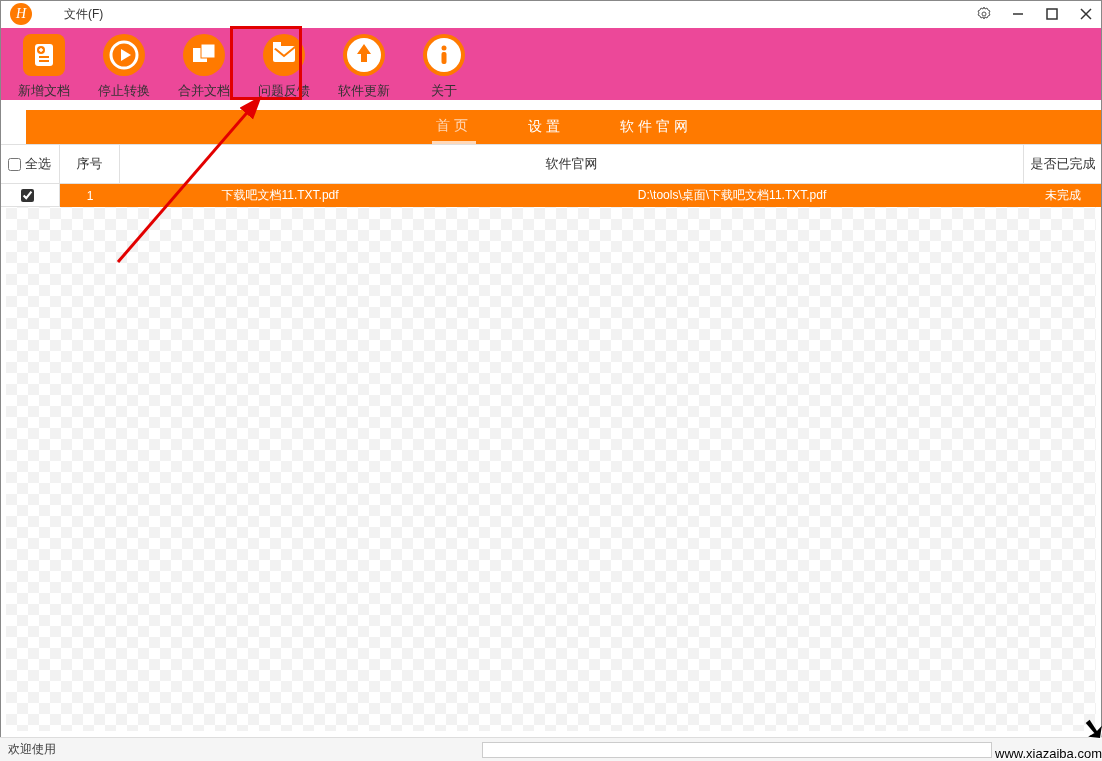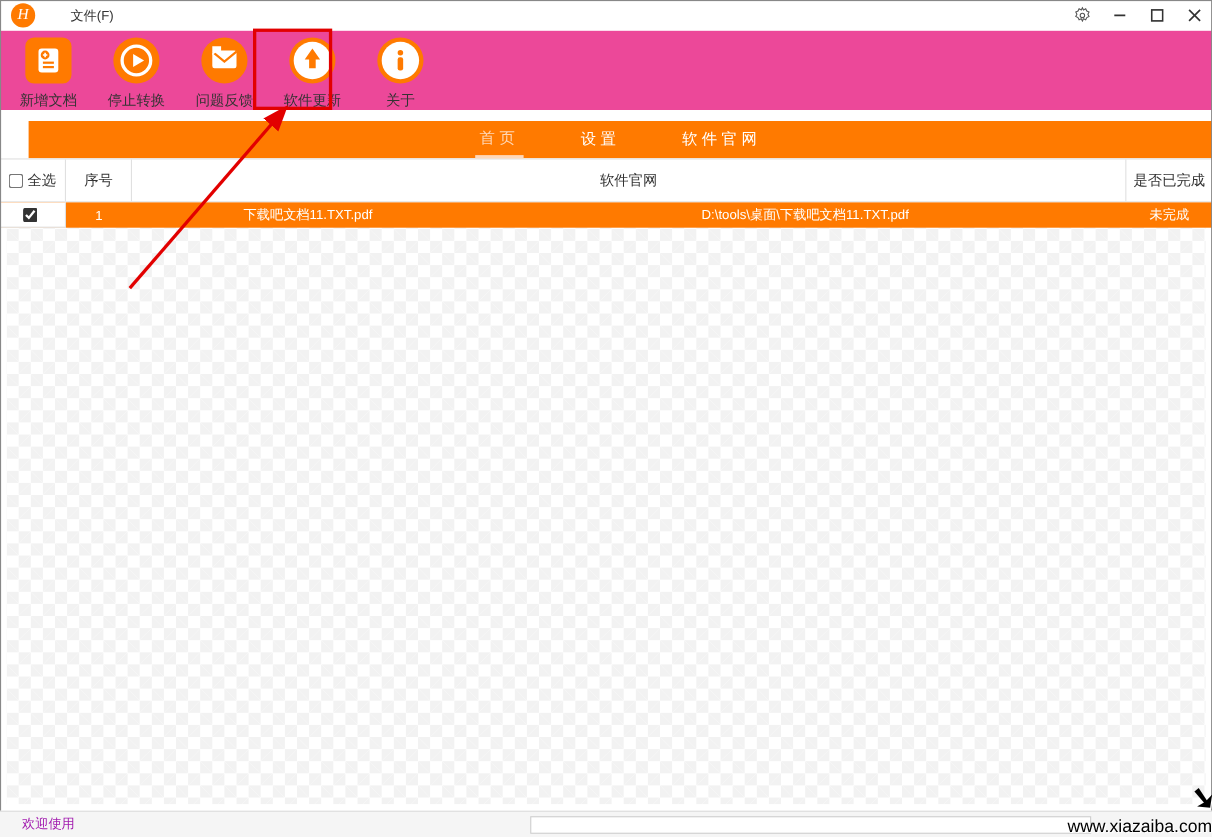--- a/index.html
+++ b/index.html
@@ -52,28 +52,28 @@
       background-size: 22px 22px;
       background-position: 0 0, 0 11px, 11px -11px, -11px 0px;
       z-index: -1;
     }
     
     
     .arrow-svg { position: absolute; left: 108px; top: 92px; pointer-events: none; z-index: 5; }
     
     
     .status-bar { position: absolute; bottom: 0; left: 0; right: 0; height: 24px; background: #f5f5f5; border-top: 1px solid #ddd; display: flex; align-items: center; z-index: 2; }
-    .status-text { padding-left: 20px; font-size: 12px; color: #a21caf; flex: 1; }
+    .status-text { padding-left: 8px; font-size: 12px; color: #404040; flex: 1; }
     .h-scroll { width: 510px; height: 16px; background: #fff; border: 1px solid #ccc; margin-right: 110px; }
     
     
     .watermark { position: absolute; right: 0; bottom: 0; color: #000; z-index: 10; }
     .watermark .big { font-size: 30px; font-weight: bold; font-style: italic; letter-spacing: -2px; display: flex; align-items: baseline; justify-content: flex-end; text-shadow: 1px 1px 0 #fff; }
     .watermark .arrow-dl { font-size: 30px; }
-    .watermark .url { font-size: 16px; text-align: center; text-shadow: 1px 1px 0 #fff; }
+    .watermark .url { font-size: 13px; text-align: center; text-shadow: 1px 1px 0 #fff; }
     
     
     .window-border { position: absolute; inset: 0; border: 1px solid #888; pointer-events: none; }
   </style>
 </head>
 <body>
 
 <div class="content-area"></div>
 
 <div class="titlebar">
@@ -119,20 +119,29 @@
     <div class="label">新增文档</div>
   </div>
   <div class="tool-btn circle">
     <div class="icon-wrap">
       <svg width="42" height="42" viewBox="0 0 42 42">
           <circle cx="21" cy="21" r="13" fill="none" stroke="#fff" stroke-width="3"></circle>
           <polygon points="18,15 28,21 18,27" fill="#fff"></polygon>
         </svg>
     </div>
     <div class="label">停止转换</div>
+  </div>
+  <div class="tool-btn circle">
+    <div class="icon-wrap">
+      <svg width="42" height="42" viewBox="0 0 42 42">
+          <rect x="10" y="14" width="14" height="14" fill="#fff"></rect>
+          <rect x="18" y="10" width="14" height="14" fill="#fff" stroke="#ff7a00" stroke-width="1"></rect>
+        </svg>
+    </div>
+    <div class="label">合并文档</div>
   </div>
   <div class="tool-btn circle">
     <div class="icon-wrap">
       <svg width="42" height="42" viewBox="0 0 42 42">
           <rect x="10" y="12" width="22" height="16" rx="2" fill="#fff"></rect>
           <polyline points="10,13 21,22 32,13" fill="none" stroke="#ff7a00" stroke-width="2"></polyline>
           <path d="M10 8 L18 8 L18 16 L14 13 L10 16 Z" fill="#fff"></path>
         </svg>
     </div>
     <div class="label">问题反馈</div>

